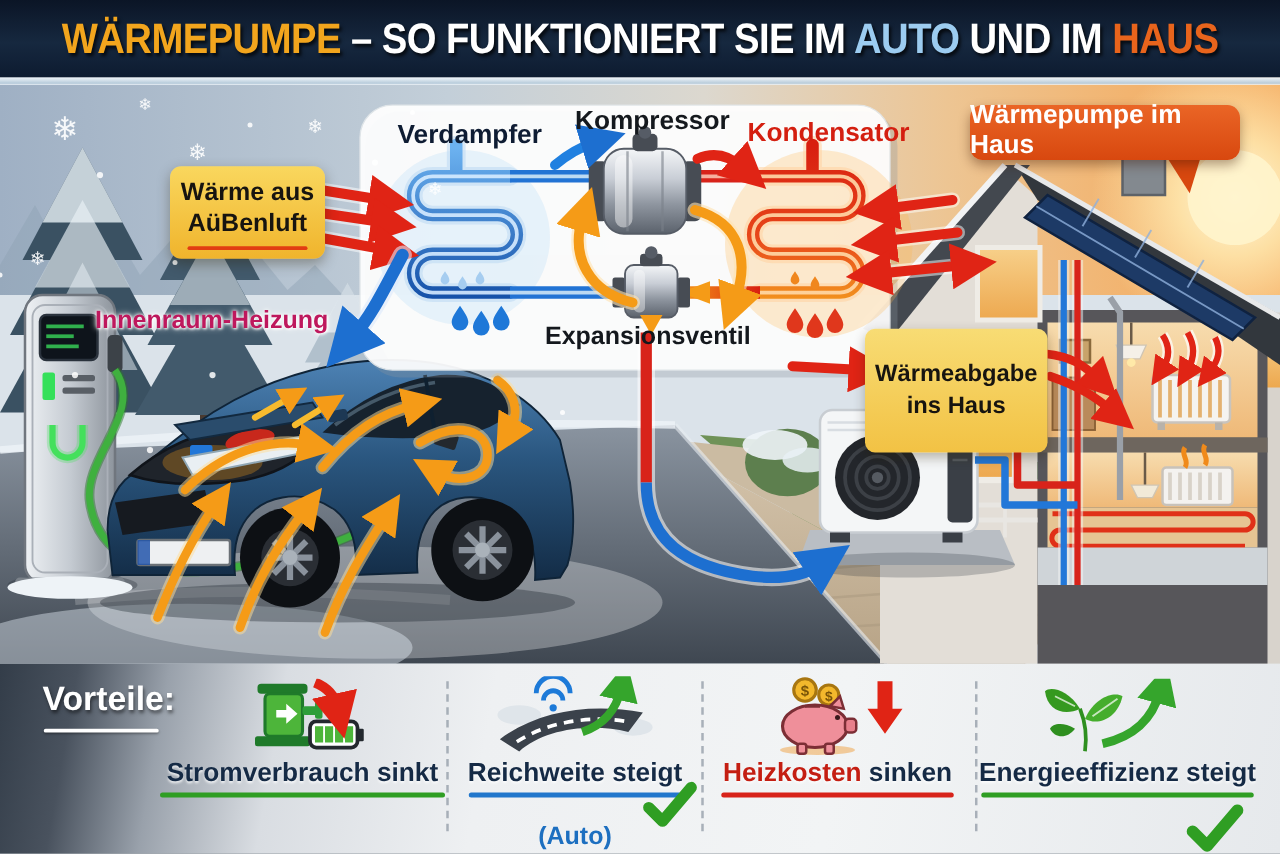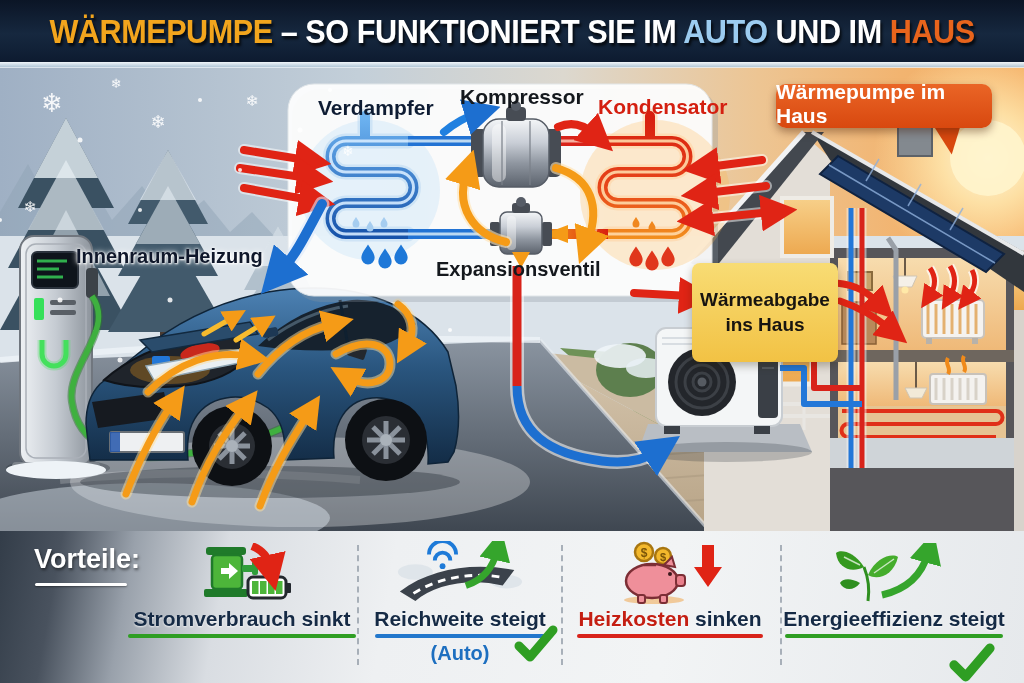--- a/index.html
+++ b/index.html
@@ -18,21 +18,21 @@
   .scene{position:absolute;left:0;top:62px;width:1024px;height:469px}
   .ovl{position:absolute;z-index:6;font-weight:700}
   .lbl-verdampfer{left:318px;top:96px;width:110px;text-align:left;font-size:21px;color:#0e1c33}
   .lbl-kompressor{left:460px;top:85px;width:112px;text-align:center;font-size:21px;color:#14181d}
   .lbl-kondensator{left:598px;top:95px;width:116px;text-align:center;font-size:21px;color:#d41f10}
   .lbl-expansion{left:436px;top:258px;width:164px;text-align:center;font-size:20px;color:#14181d}
   .box-heat-source{left:136px;top:133px;width:116px;text-align:center;font-size:20px;line-height:1.25;
        color:#171410;background:linear-gradient(180deg,#f9d75e,#f0b42c);border-radius:9px;
        padding:9px 4px 7px;box-shadow:0 4px 10px rgba(40,30,0,.35)}
   .box-heat-source .redline{height:3px;background:#e23c12;border-radius:2px;margin:5px 10px 0}
-  .lbl-innenraum{left:76px;top:245px;font-size:20px;color:#0f172a;
+  .lbl-innenraum{left:76px;top:245px;font-size:20px;color:#be185d;
        text-shadow:0 0 6px #fff,0 0 3px #fff,1px 1px 2px rgba(255,255,255,.9)}
   .bubble{left:776px;top:84px;width:216px;height:44px;color:#fff;font-size:21px;
        background:linear-gradient(180deg,#ea6526,#d8480f);border-radius:10px;
        display:flex;align-items:flex-end;justify-content:center;box-shadow:0 4px 9px rgba(60,20,0,.4)}
   .bubble-tail{left:938px;top:124px;width:0;height:0;border-left:10px solid transparent;
        border-right:18px solid transparent;border-top:30px solid #d8480f;transform:rotate(-14deg);z-index:5}
   .box-heat-release{left:692px;top:263px;width:142px;text-align:center;font-size:19px;line-height:1.3;
        color:#171410;background:linear-gradient(180deg,#f8dc74,#f2c244);border-radius:8px;
        padding:25px 2px;box-shadow:0 4px 9px rgba(40,30,0,.3)}
   
@@ -41,21 +41,21 @@
   .vorteile{position:absolute;left:34px;top:13px;font-size:27px;font-weight:700;color:#fff;
        text-shadow:1px 2px 3px rgba(0,0,0,.5)}
   .vorteile-line{position:absolute;left:35px;top:52px;width:92px;height:3px;background:#fff;
        border-radius:2px;box-shadow:0 1px 2px rgba(0,0,0,.4)}
   .benefit{position:absolute;top:8px;text-align:center}
   .benefit .icon{height:66px;display:flex;align-items:flex-end;justify-content:center}
   .benefit .blabel{margin-top:2px;font-size:21px;font-weight:700;color:#152a45;white-space:nowrap;
        text-shadow:0 1px 2px rgba(255,255,255,.8)}
   .blabel .accent{color:#c41e12}
   .bline{height:4px;border-radius:3px;margin:3px auto 0}
-  .bsub{margin-top:4px;font-size:20px;font-weight:700;color:#1d6fc0}
+  .bsub{margin-top:20px;font-size:20px;font-weight:700;color:#1d6fc0}
   .bcheck{position:absolute}
   .sep{position:absolute;top:14px;height:120px;border-left:2px dashed #97a0ab;opacity:.8}
   .b1{left:116px;width:252px}.b2{left:362px;width:196px}.b3{left:566px;width:208px}.b4{left:778px;width:232px}
 </style>
 </head>
 <body>
 
 <div class="stage">
 
   <div class="hdr">
@@ -570,20 +570,25 @@
         <circle cx="450" cy="330" r="2"></circle>
         <circle cx="120" cy="360" r="2.5"></circle>
     </g>
   </svg>
 
   <div class="ovl lbl-verdampfer">Verdampfer</div>
   <div class="ovl lbl-kompressor">Kompressor</div>
   <div class="ovl lbl-kondensator">Kondensator</div>
   <div class="ovl lbl-expansion">Expansionsventil</div>
 
+  <div class="ovl box-heat-source">
+    <div>Wärme aus</div>
+    <div>AüBenluft</div>
+    <div class="redline"></div>
+  </div>
 
   <div class="ovl lbl-innenraum">Innenraum-Heizung</div>
 
   <div class="ovl bubble">
     <span>Wärmepumpe im Haus</span>
   </div>
   <div class="ovl bubble-tail"></div>
 
   <div class="ovl box-heat-release">
     <div>Wärmeabgabe</div>

